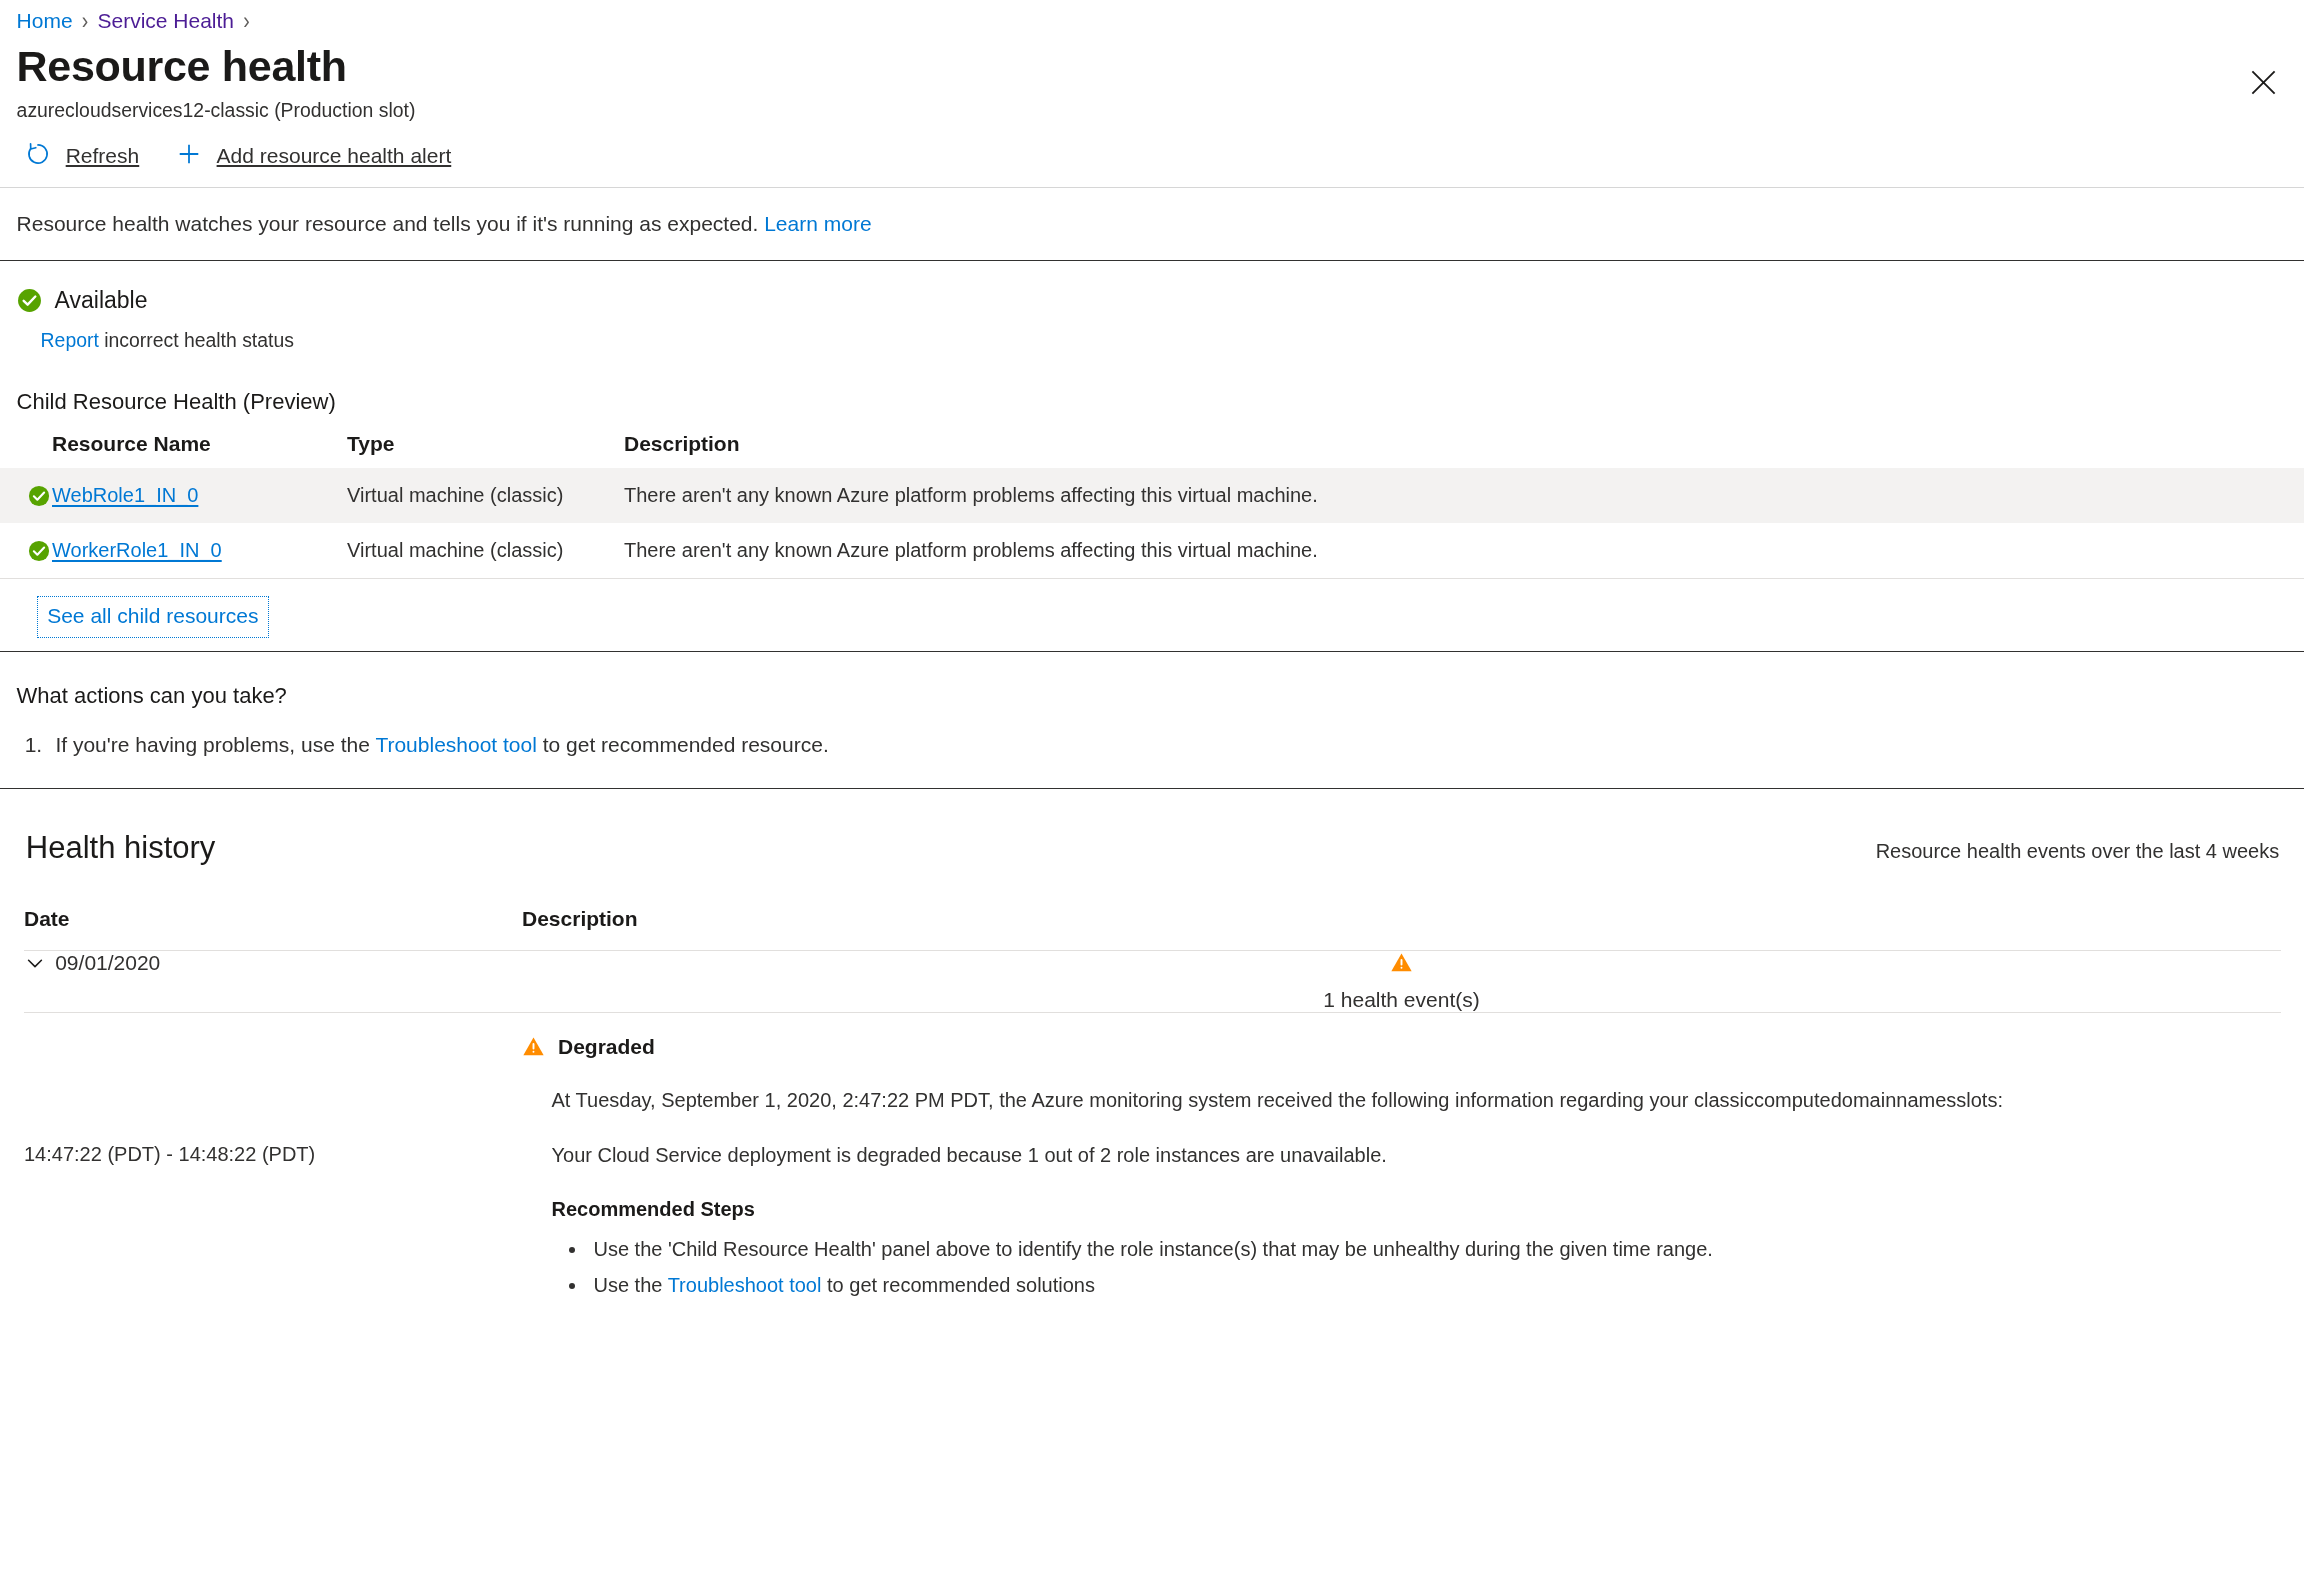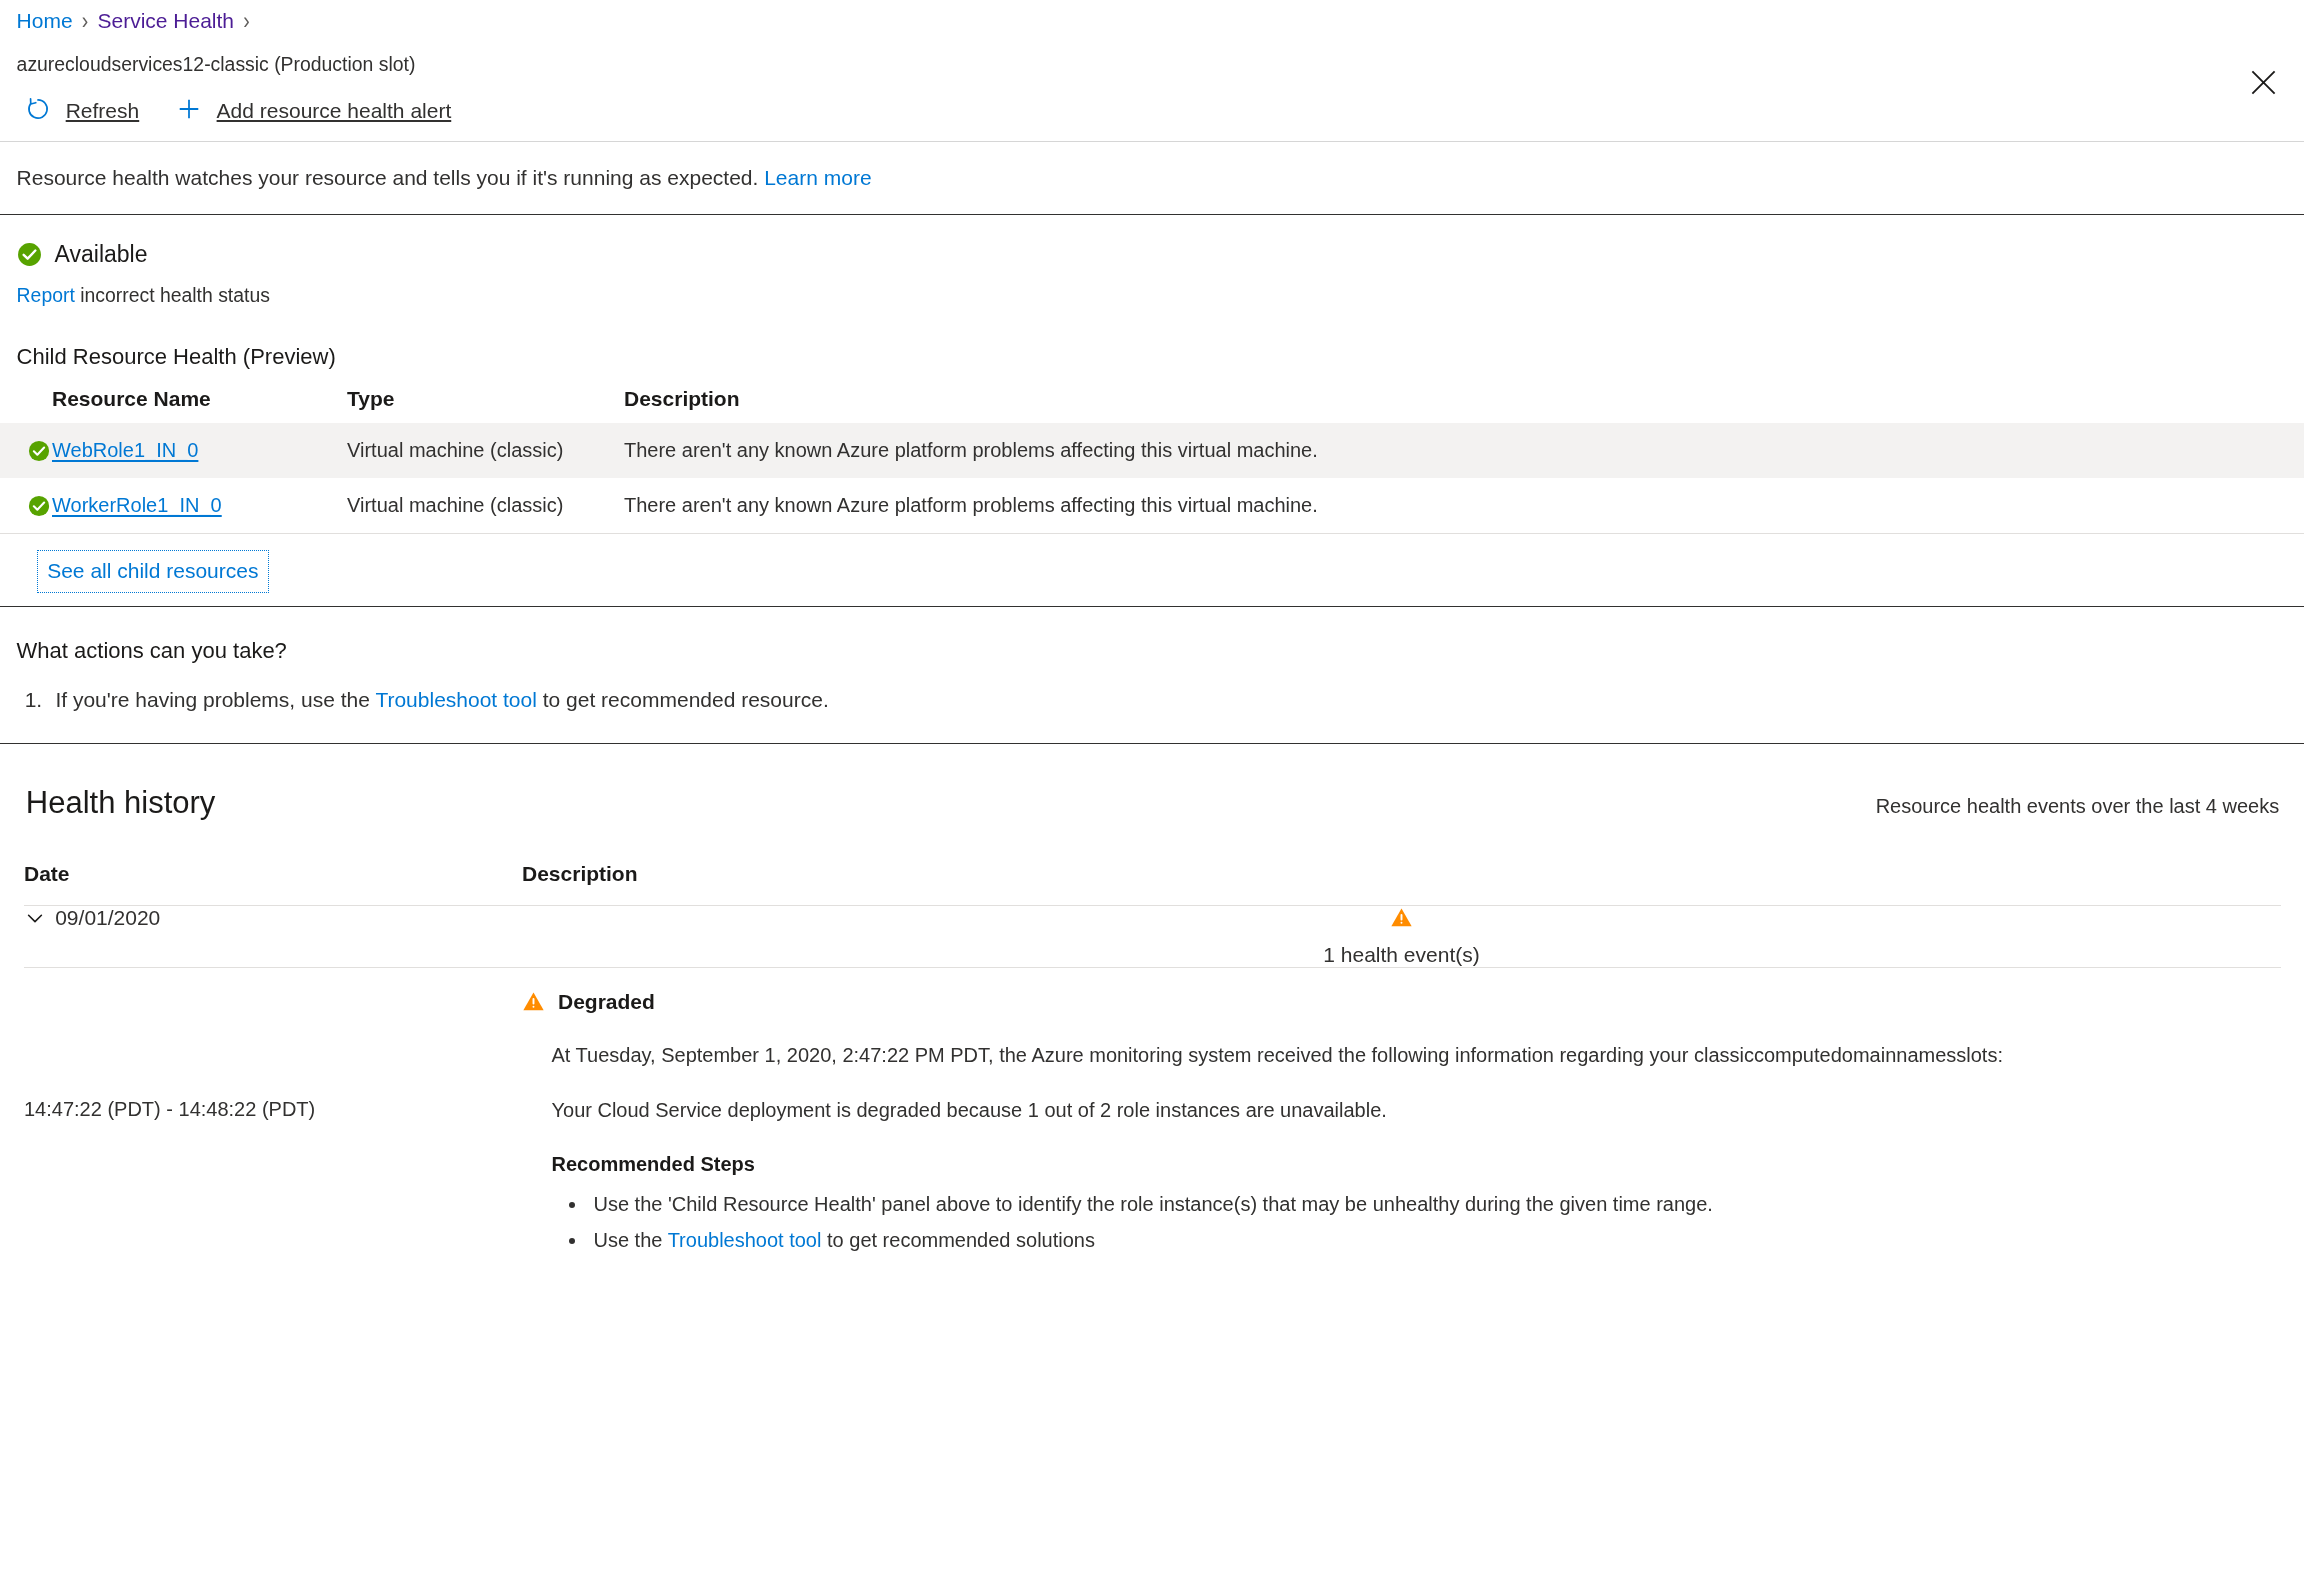--- a/index.html
+++ b/index.html
@@ -125,20 +125,21 @@
   }
   .status-sub {
     font-size: 21px;
     color: #323130;
     margin-top: 18.5px;
   }
   .status-report {
     font-size: 19.4px;
     margin-top: 15.7px;
     color: #323130;
+    margin-left: 24px;
   }
 
   
   .section-heading {
     font-size: 22px;
     color: #1b1a19;
     padding: 37px 0 0 16.6px;
   }
   table.child-table {
     width: 100%;
@@ -296,20 +297,21 @@
 <body>
 
 <nav class="breadcrumb">
   <span class="crumb home">Home</span>
   <span class="sep">›</span>
   <span class="crumb">Service Health</span>
   <span class="sep">›</span>
 </nav>
 
 <div class="title-block">
+  <h1 class="page-title">Resource health</h1>
   <div class="subtitle">azurecloudservices12-classic (Production slot)</div>
 
   <div class="close-btn">
     <svg width="25" height="25" viewBox="0 0 27 27">
       <path d="M1.5 1.5 L25.5 25.5 M25.5 1.5 L1.5 25.5" stroke="#1b1a19" stroke-width="2" fill="none"></path>
     </svg>
   </div>
 </div>
 
 <div class="commandbar">

